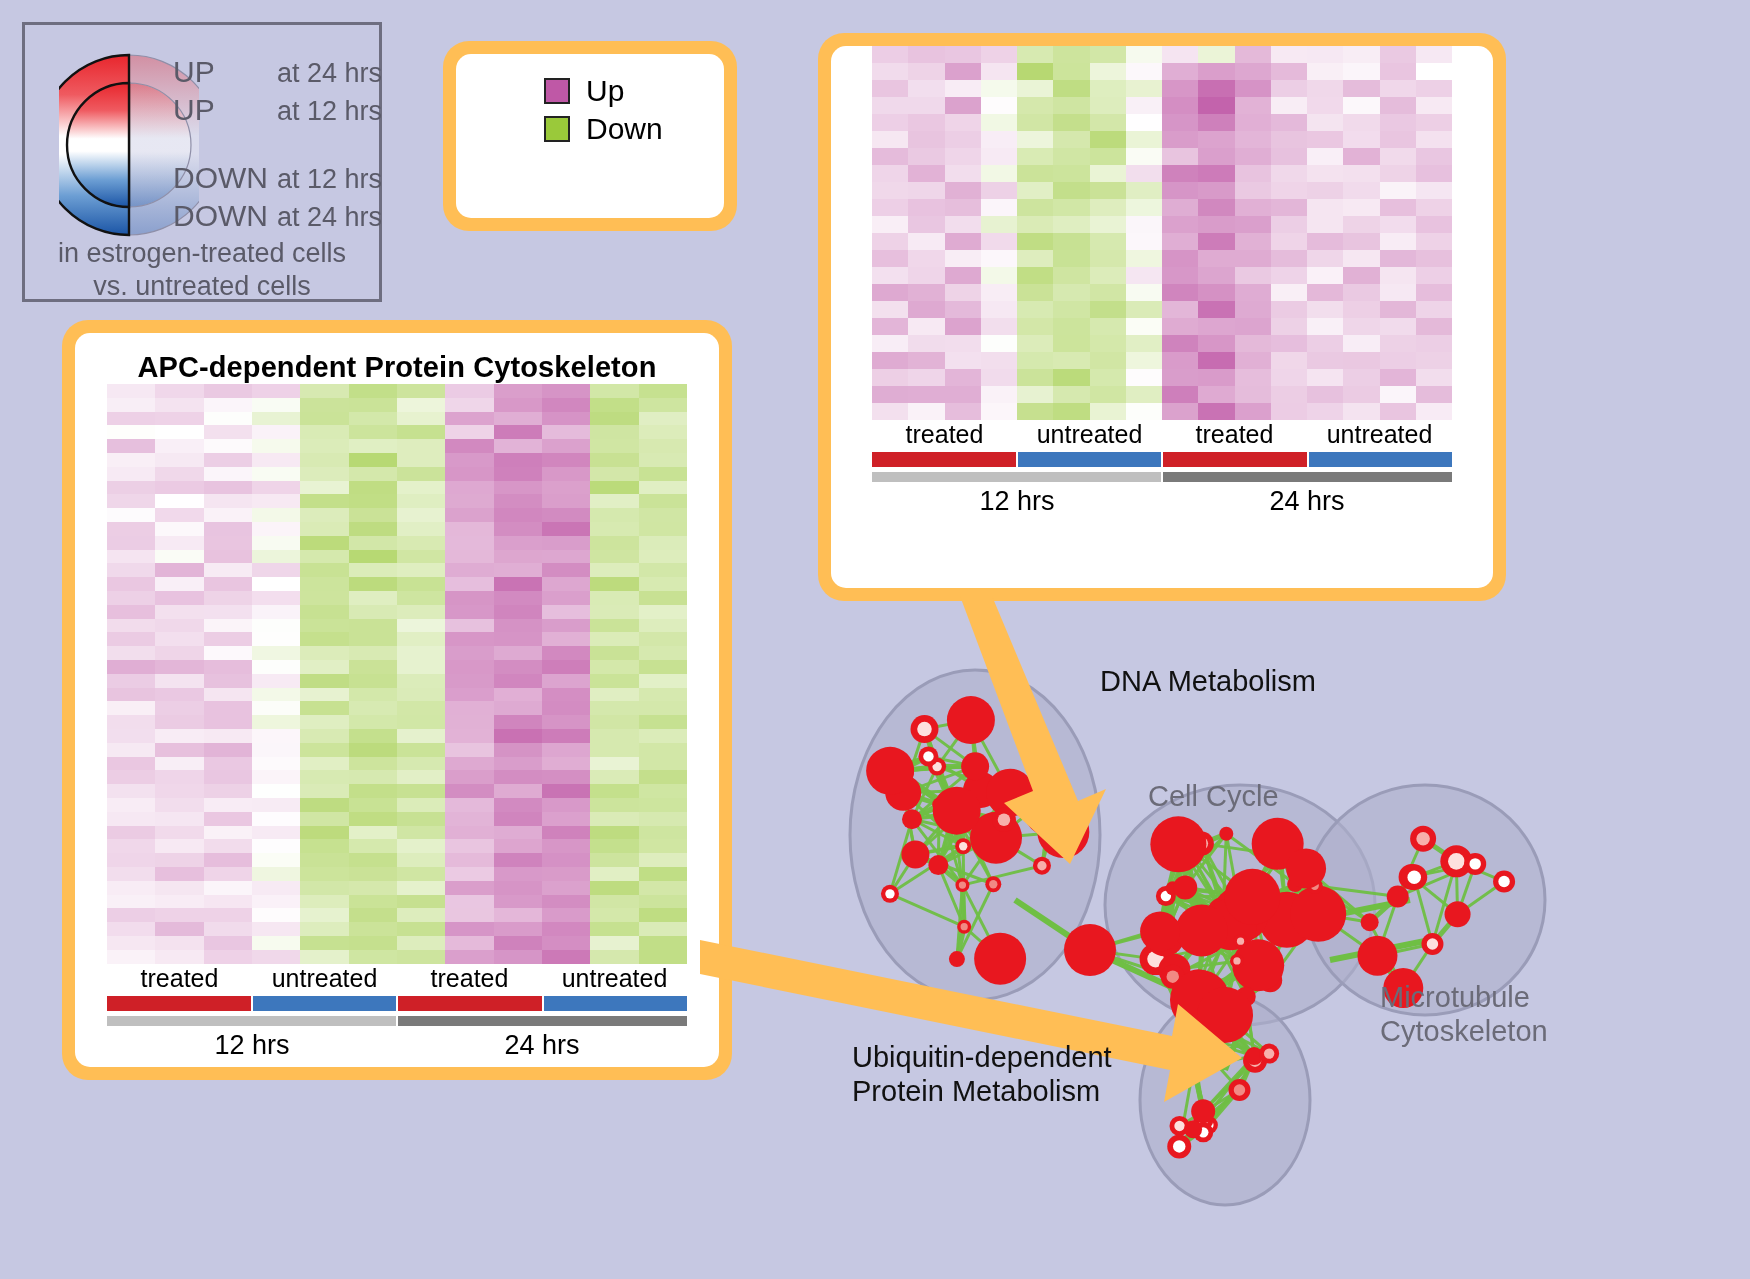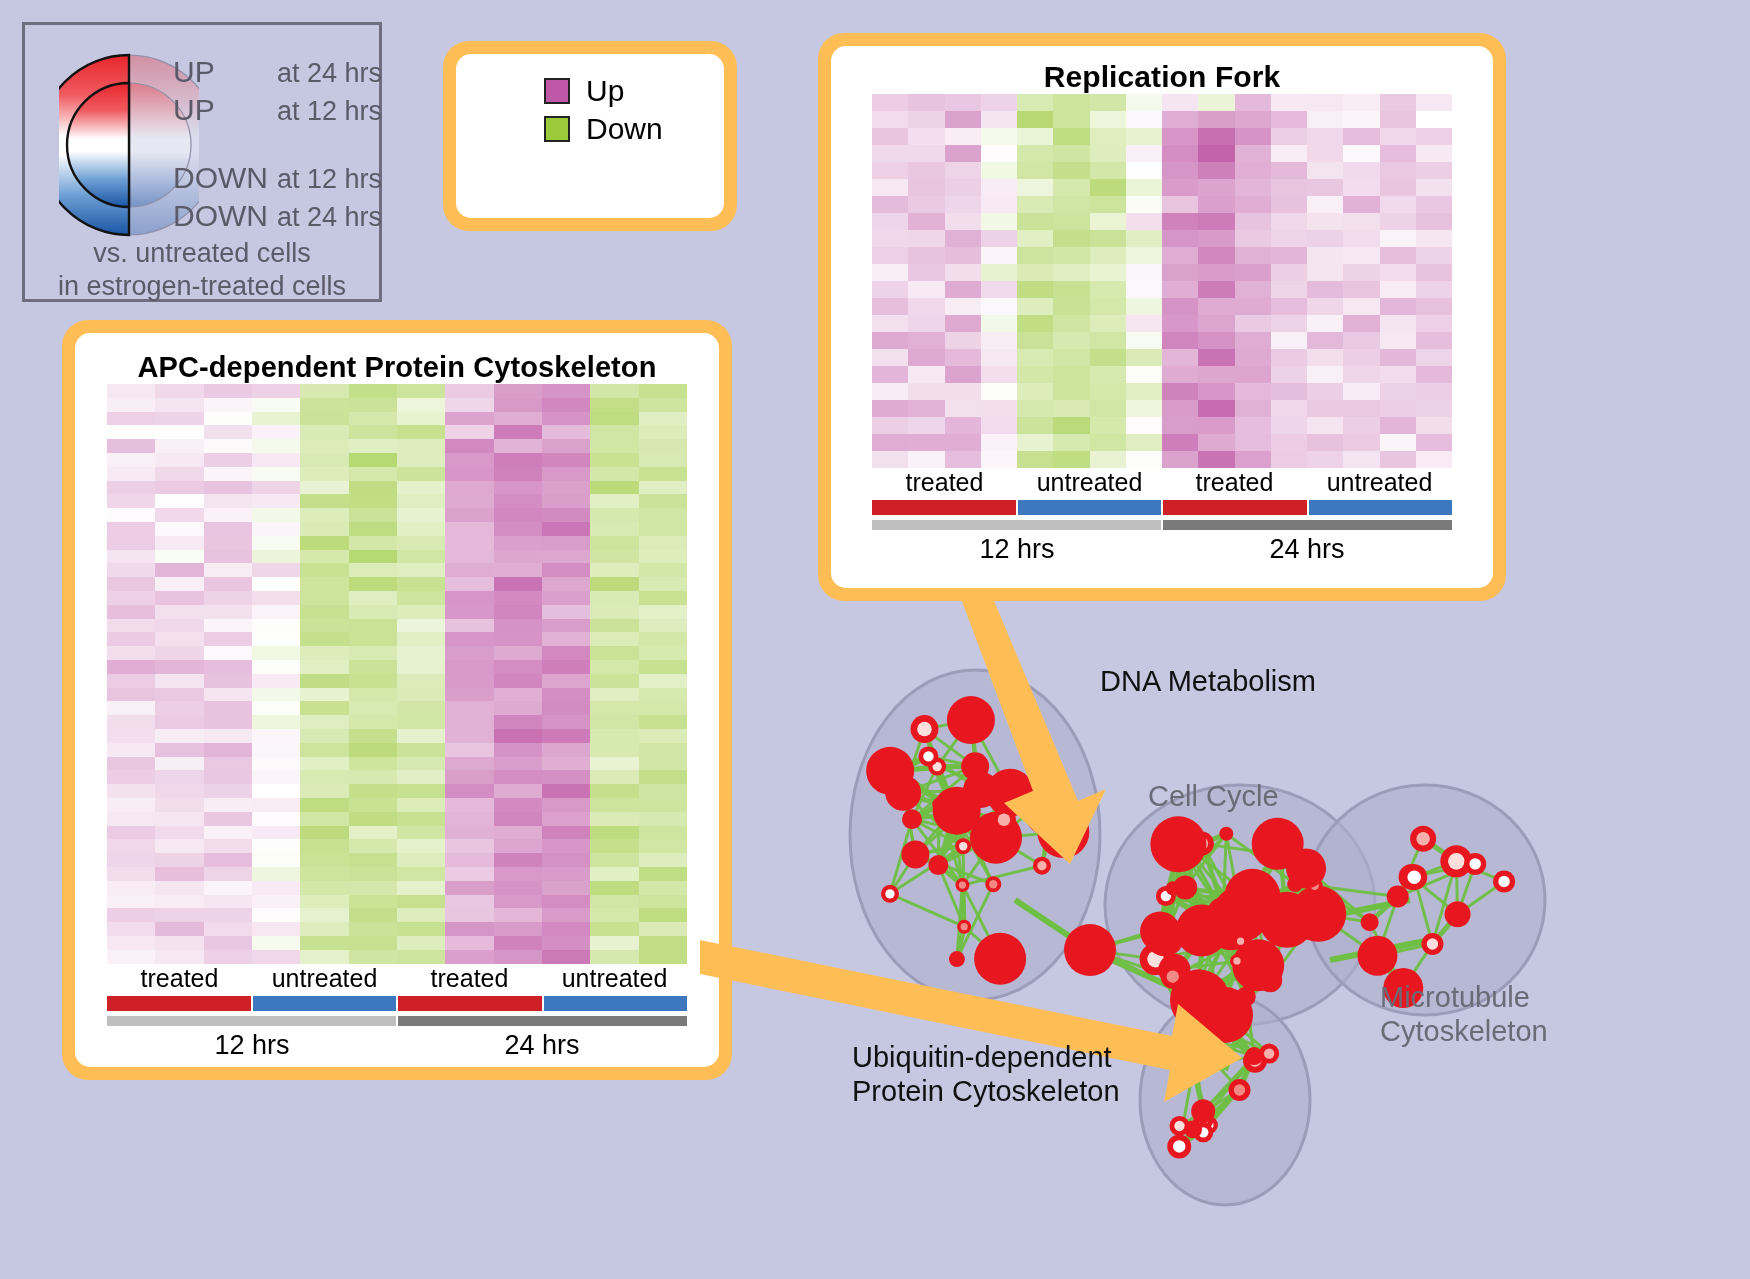--- a/index.html
+++ b/index.html
@@ -136,41 +136,40 @@
       <span class="wheel-dir">DOWN</span>
       <span class="wheel-time">at 12 hrs</span>
     </div>
     <div class="wheel-row">
       <span class="wheel-dir">DOWN</span>
       <span class="wheel-time">at 24 hrs</span>
     </div>
   </div>
 
   <div id="wheel-caption">
+    <div>in estrogen-treated cells</div>
     <div>vs. untreated cells</div>
-    <div>in estrogen-treated cells</div>
   </div>
 </div>
 
 <div class="abs card" id="updown-key">
   <div class="card-inner">
     <div class="key-row">
       <span class="key-swatch" id="sw-up" style="background: rgb(191, 88, 166);"></span>
       <span class="key-label">Up</span>
     </div>
     <div class="key-row">
       <span class="key-swatch" id="sw-down" style="background: rgb(154, 201, 58);"></span>
       <span class="key-label">Down</span>
     </div>
   </div>
 </div>
 
 <div class="abs card" id="rf-card">
   <div class="card-inner">
-    <div class="panel-title">Replication Fork</div>
     <div class="heat" id="heat-rf" style="grid-template-columns: repeat(16, 1fr); width: 580px; height: 374px;">
         <div style="background: rgb(236, 205, 229);"></div>
         <div style="background: rgb(232, 195, 223);"></div>
         <div style="background: rgb(233, 198, 225);"></div>
         <div style="background: rgb(238, 210, 231);"></div>
         <div style="background: rgb(215, 234, 177);"></div>
         <div style="background: rgb(205, 228, 157);"></div>
         <div style="background: rgb(210, 231, 167);"></div>
         <div style="background: rgb(246, 250, 238);"></div>
         <div style="background: rgb(245, 228, 241);"></div>
@@ -1610,13 +1609,13 @@
 </svg>
 <svg class="abs" id="arrow-ub" width="560" height="180" viewBox="0 0 560 180">
   <path d="M0,10 L0,44 L470,140 L464,172 L542,128 L478,74 L472,106 Z" fill="#ffbe55"></path>
 </svg>
 
 <div class="abs net-label" id="lbl-dna">DNA Metabolism</div>
 <div class="abs net-label" id="lbl-cc">Cell Cycle</div>
 <div class="abs net-label" id="lbl-mt">Microtubule
 Cytoskeleton</div>
 <div class="abs net-label" id="lbl-ub">Ubiquitin-dependent
-Protein Cytoskeleton</div>
+Protein Metabolism</div>
 
 </body></html>

